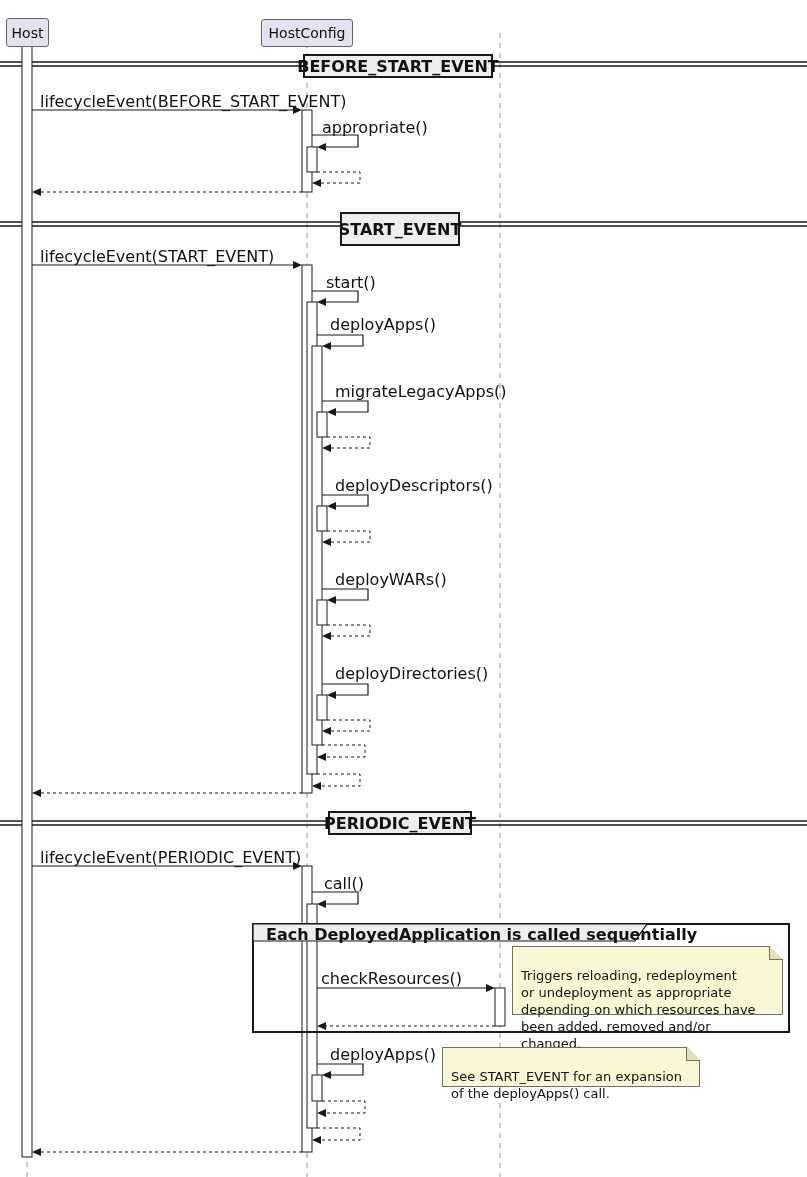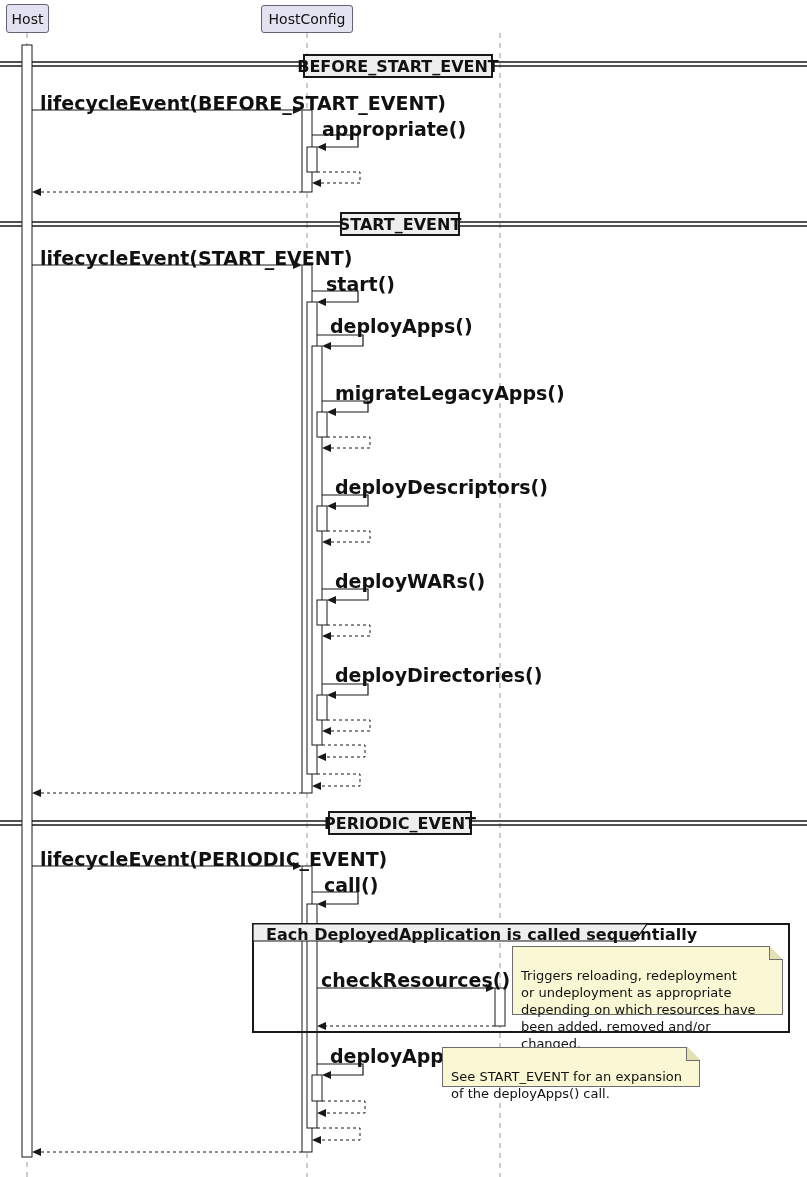--- a/index.html
+++ b/index.html
@@ -13,29 +13,29 @@
   .solid-line    { stroke:var(--line,#181818); stroke-width:1.2; fill:none; }
   .dashed-line   { stroke:var(--line,#181818); stroke-width:1; fill:none; stroke-dasharray:3 3; }
   .arrow-head    { fill:var(--line,#181818); stroke:none; }
   .group-rect    { fill:none; stroke:var(--line,#181818); stroke-width:2; }
   .group-header  { fill:var(--group-header-fill,#eee); stroke:var(--line,#181818); stroke-width:1.2; }
 
   .participant {
     position:absolute; background:var(--participant-fill,#E2E2F0);
     border:1px solid var(--participant-border,#62627a); border-radius:3px;
     display:flex; align-items:center; justify-content:center;
-    font-size:14px; color:var(--text,#111); box-sizing:border-box;
+    font-size:14px; color:var(--text,#111); box-sizing:border-box;margin-top:14px;
   }
   .divider-label {
     position:absolute; background:var(--divider-fill,#eee);
     border:2px solid var(--line,#181818);
     display:flex; align-items:center; justify-content:center;
     font-size:16px; font-weight:bold; color:var(--text,#111); box-sizing:border-box;
   }
-  .msg { position:absolute; font-size:19px; color:var(--text,#111); white-space:nowrap;font-weight:bold; }
+  .msg { position:absolute; font-size:16px; color:var(--text,#111); white-space:nowrap; }
   .group-label { position:absolute; font-size:16px; font-weight:bold; color:var(--text,#111); white-space:nowrap; }
   .note {
     position:absolute; background:var(--note-fill,#FAF8D4);
     border:1px solid var(--note-border,#6e6e6e);
     font-size:13px; line-height:17px; color:var(--text,#111);
     padding:3px 8px 4px 8px; box-sizing:border-box; white-space:pre-line;
   }
   .fold {
     position:absolute; top:-1px; right:-1px; width:13px; height:13px;
     background:linear-gradient(to bottom left,#ffffff 50%,#e3e0b4 50%);
@@ -135,21 +135,21 @@
     <polyline class="dashed-line" points="317,1128 360,1128 360,1140 321,1140"></polyline>
     <polygon class="arrow-head" points="312,1140 321,1136 321,1144"></polygon>
     <line class="dashed-line" x1="302" y1="1152" x2="41" y2="1152"></line>
     <polygon class="arrow-head" points="32,1152 41,1148 41,1156"></polygon>
   </svg>
 
   <div class="participant" style="left:6px;top:4px;width:43px;height:29px">Host</div>
   <div class="participant" style="left:261px;top:5px;width:92px;height:28px">HostConfig</div>
 
   <div class="divider-label" style="left:303px;top:54px;width:190px;height:24px">BEFORE_START_EVENT</div>
-  <div class="divider-label" style="left:340px;top:212px;width:120px;height:24px">START_EVENT</div>
+  <div class="divider-label" style="left:340px;top:212px;width:120px;height:34px">START_EVENT</div>
   <div class="divider-label" style="left:328px;top:811px;width:144px;height:24px">PERIODIC_EVENT</div>
 
   <div class="group-label" style="left:266px;top:925px">Each DeployedApplication is called sequentially</div>
 
   <div class="msg" style="left:40px;top:92px">lifecycleEvent(BEFORE_START_EVENT)</div>
   <div class="msg" style="left:322px;top:118px">appropriate()</div>
   <div class="msg" style="left:40px;top:247px">lifecycleEvent(START_EVENT)</div>
   <div class="msg" style="left:326px;top:273px">start()</div>
   <div class="msg" style="left:330px;top:315px">deployApps()</div>
   <div class="msg" style="left:335px;top:382px">migrateLegacyApps()</div>

